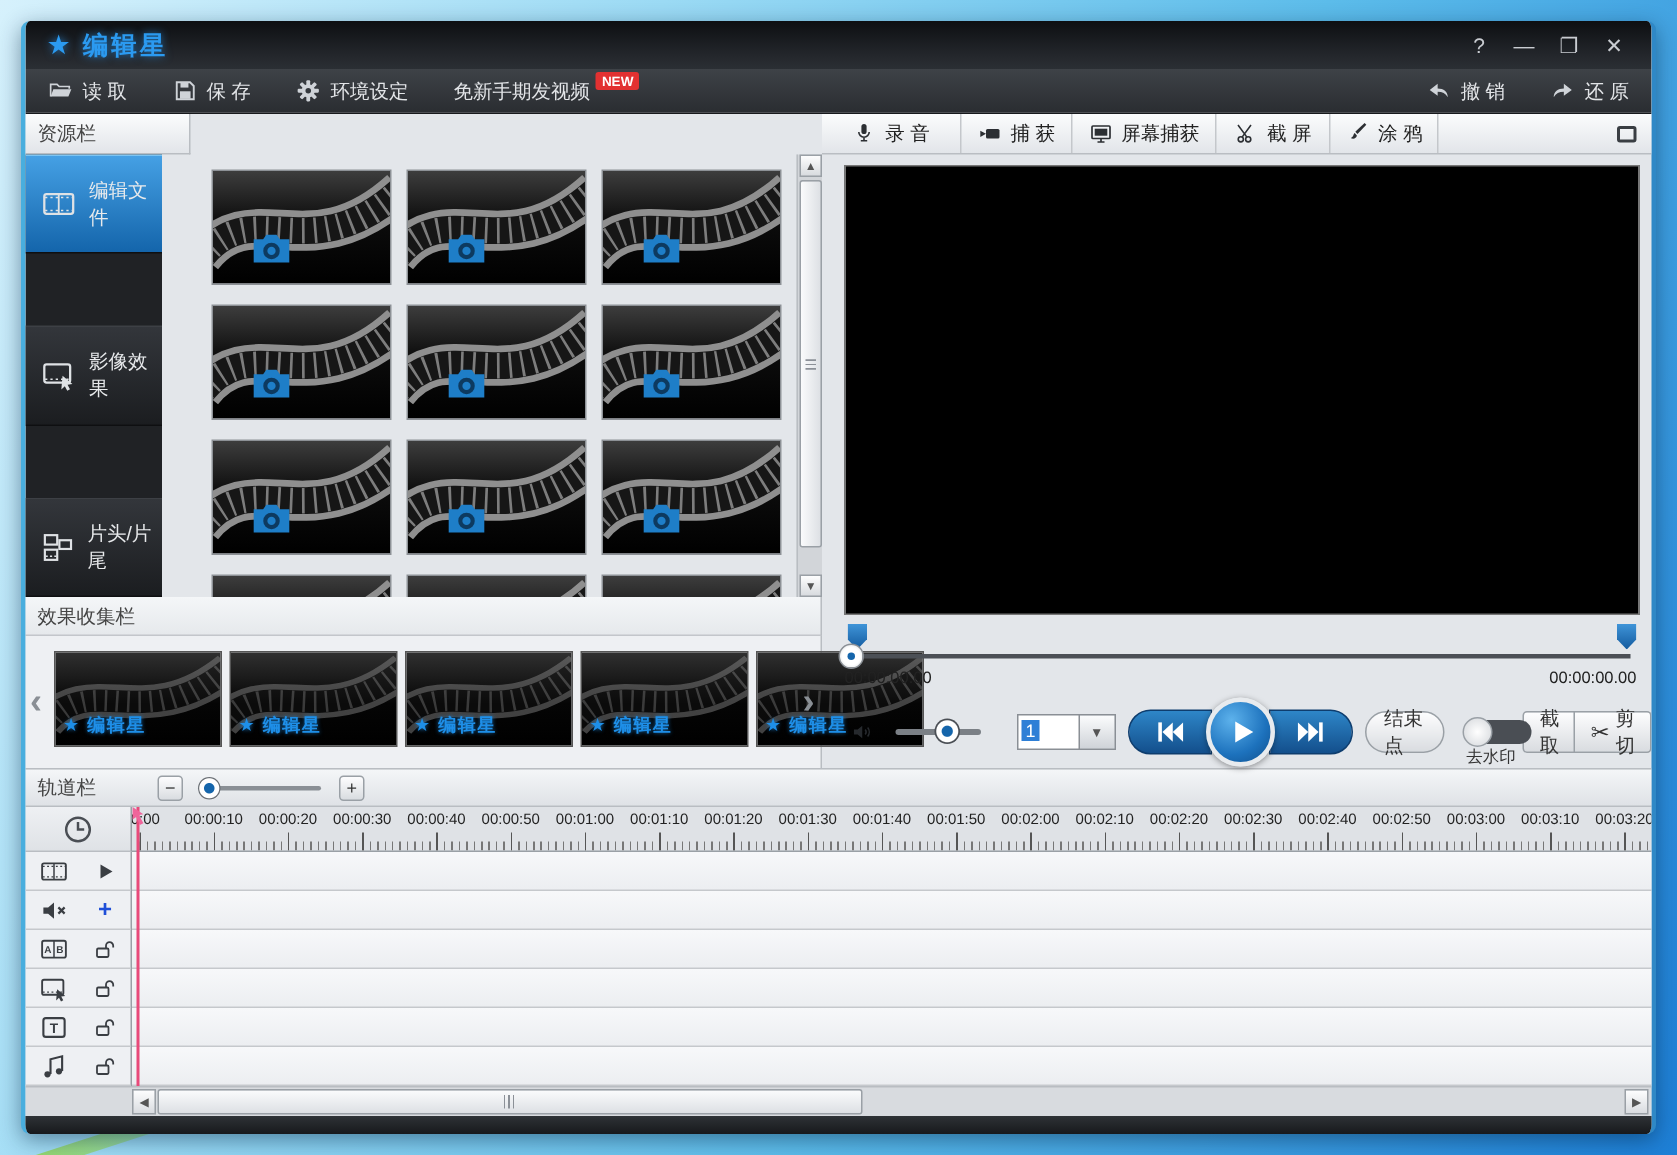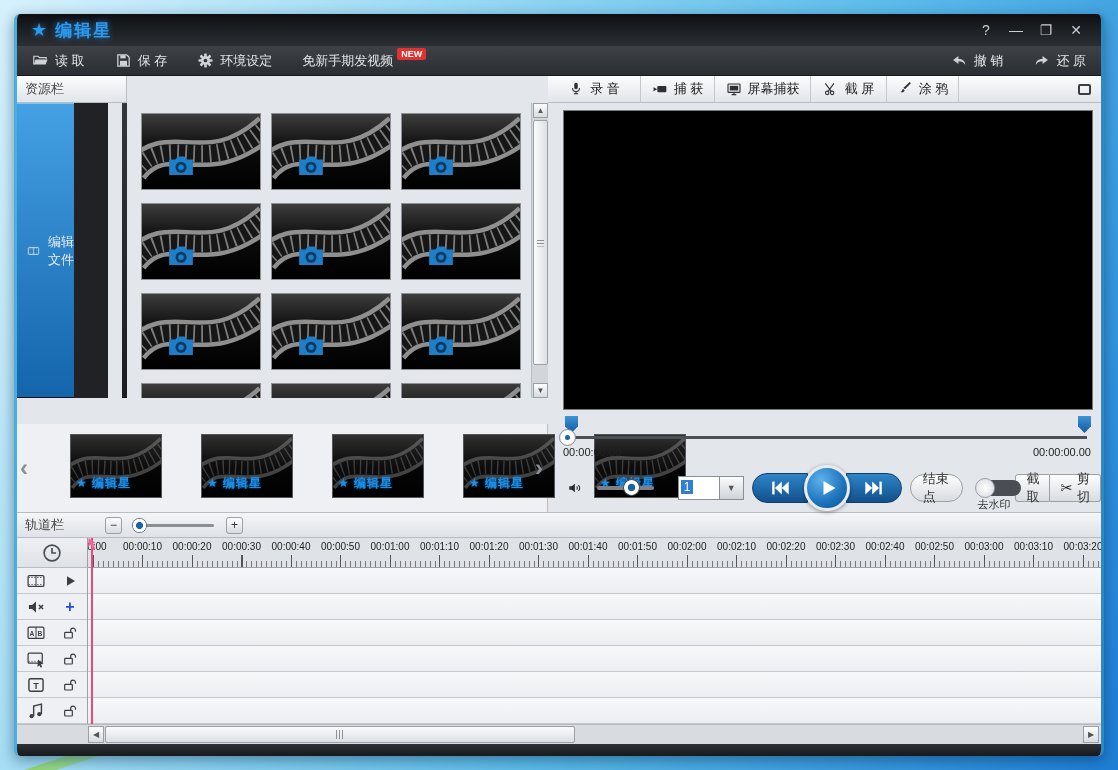--- a/index.html
+++ b/index.html
@@ -44,21 +44,21 @@
     background:linear-gradient(#fbfcfd,#e2e5e9); border-bottom:1px solid #b9bdc2;
     border-right:1px solid #b9bdc2; display:flex; }
   .tab { width:90px; display:flex; align-items:center; justify-content:center; gap:6px;
     font-size:13px; color:#333; border-right:1px solid #c4c7cb; cursor:pointer; }
   .tab svg { width:15px; height:15px; }
   .tab .glyph { font-size:14px; }
   .tab.selected { background:linear-gradient(#3f93d6,#135a9e); color:#fff; }
   .tab.wide { width:100px; }
 
   .sidebar { position:absolute; left:0; top:89px; width:91px; height:295px;
-    background:#202225; display:flex; flex-direction:row;gap:48px; }
+    background:#202225; display:flex; flex-direction:column;gap:48px; }
   .side-item { flex:1; display:flex; align-items:center; gap:8px; padding-left:10px;
     background:linear-gradient(#33363b,#1b1d20); border-bottom:1px solid #0e0f11;
     border-top:1px solid #3d4045; color:#e8eaec; font-size:13px; cursor:pointer; }
   .side-item svg { width:26px; height:26px; color:#dfe2e5; }
   .side-item.selected { background:linear-gradient(#45a0e4,#1465ab); border-top:1px solid #7cc4f2; }
 
   .grid { position:absolute; left:110px; top:89px; width:404px; height:295px;
     background:#e3e6ea; overflow:hidden; padding:10px 0 0 14px; }
   .grid-inner { display:grid; grid-template-columns:repeat(3,120px); gap:13px 10px; }
   .thumb { width:120px; height:77px; position:relative; overflow:hidden;
@@ -81,22 +81,22 @@
 
   .fx-header { position:absolute; left:0; top:384px; width:531px; height:26px;
     background:linear-gradient(#f4f6f8,#e6e9ec); border-bottom:1px solid #c3c6cb;
     border-right:1px solid #b9bdc2; font-size:13px; color:#444;
     display:flex; align-items:center; padding-left:8px; }
   .fx-bar { position:absolute; left:0; top:410px; width:531px; height:88px;
     background:#eef0f3; border-right:1px solid #b9bdc2; }
   .fx-arrow { position:absolute; top:30px; font-size:24px; color:#8a8f95; font-weight:bold; cursor:pointer; }
   .fx-arrow.left { left:3px; } .fx-arrow.right { right:4px; }
   .fx-thumbs { position:absolute; left:19px; top:10px; display:flex; gap:5px; }
-  .fx-thumb { width:92px; height:64px; position:relative; overflow:hidden;
-    background:linear-gradient(#303030,#050505 55%,#000); border:1px solid #555;margin-left:34px; }
+  .fx-thumb { width:112px; height:64px; position:relative; overflow:hidden;
+    background:linear-gradient(#303030,#050505 55%,#000); border:1px solid #555; }
   .fx-thumb svg.band { position:absolute; inset:0; width:100%; height:100%; opacity:.45; }
   .fx-thumb .logo { position:absolute; left:5px; bottom:5px; color:#1e8fe8;
     font-size:12px; font-weight:bold; letter-spacing:1px; text-shadow:0 0 3px rgba(30,140,230,.8); }
 
   
   .cap-toolbar { position:absolute; left:531px; top:62px; right:0; height:27px;
     background:linear-gradient(#fbfcfd,#e2e5e9); border-bottom:1px solid #b9bdc2;
     display:flex; align-items:stretch; font-size:13px; color:#222; }
   .cap-btn { display:flex; align-items:center; justify-content:center; gap:6px;
     border-right:1px solid #c4c7cb; cursor:pointer; }
@@ -520,20 +520,21 @@
         </div>
     </div>
   </div>
 
   <div class="vscroll">
     <div class="btn up">▲</div>
     <div class="vthumb"></div>
     <div class="btn down">▼</div>
   </div>
 
+  <div class="fx-header">效果收集栏</div>
   <div class="fx-bar">
     <span class="fx-arrow left">‹</span>
     <div class="fx-thumbs">
 
         <div class="fx-thumb" style="--i: 0;">
           <svg class="band">
             <use href="#band"></use>
           </svg>
           <span class="logo"><span>★</span> <span>编辑星</span></span>
         </div>

